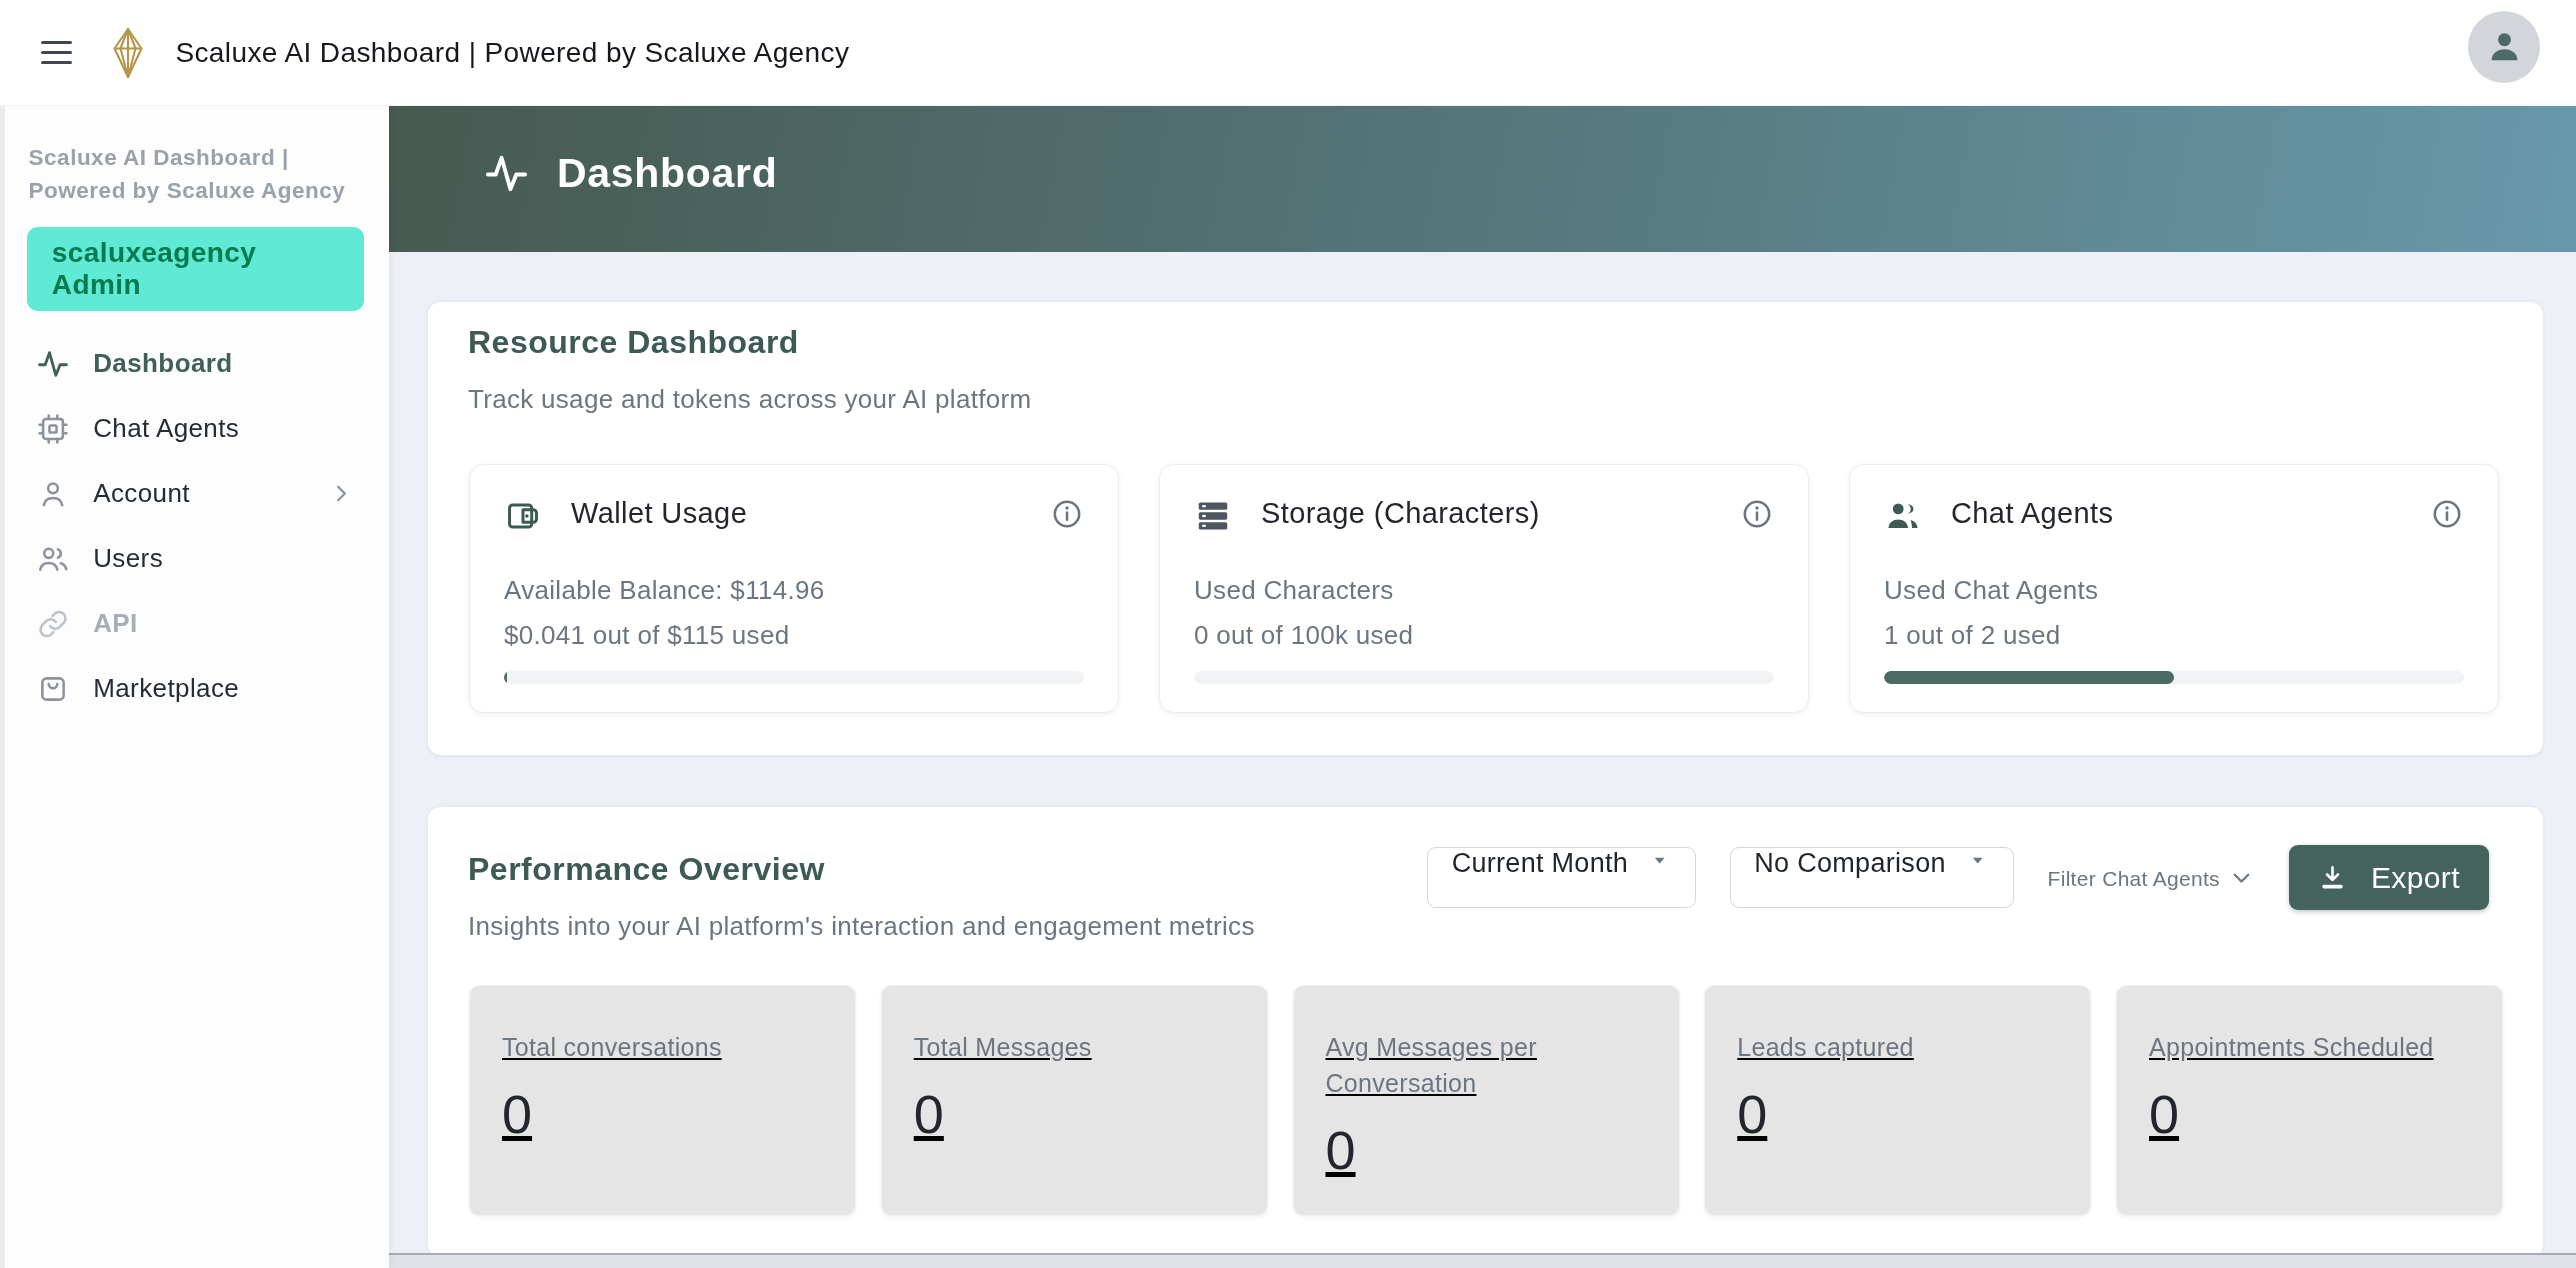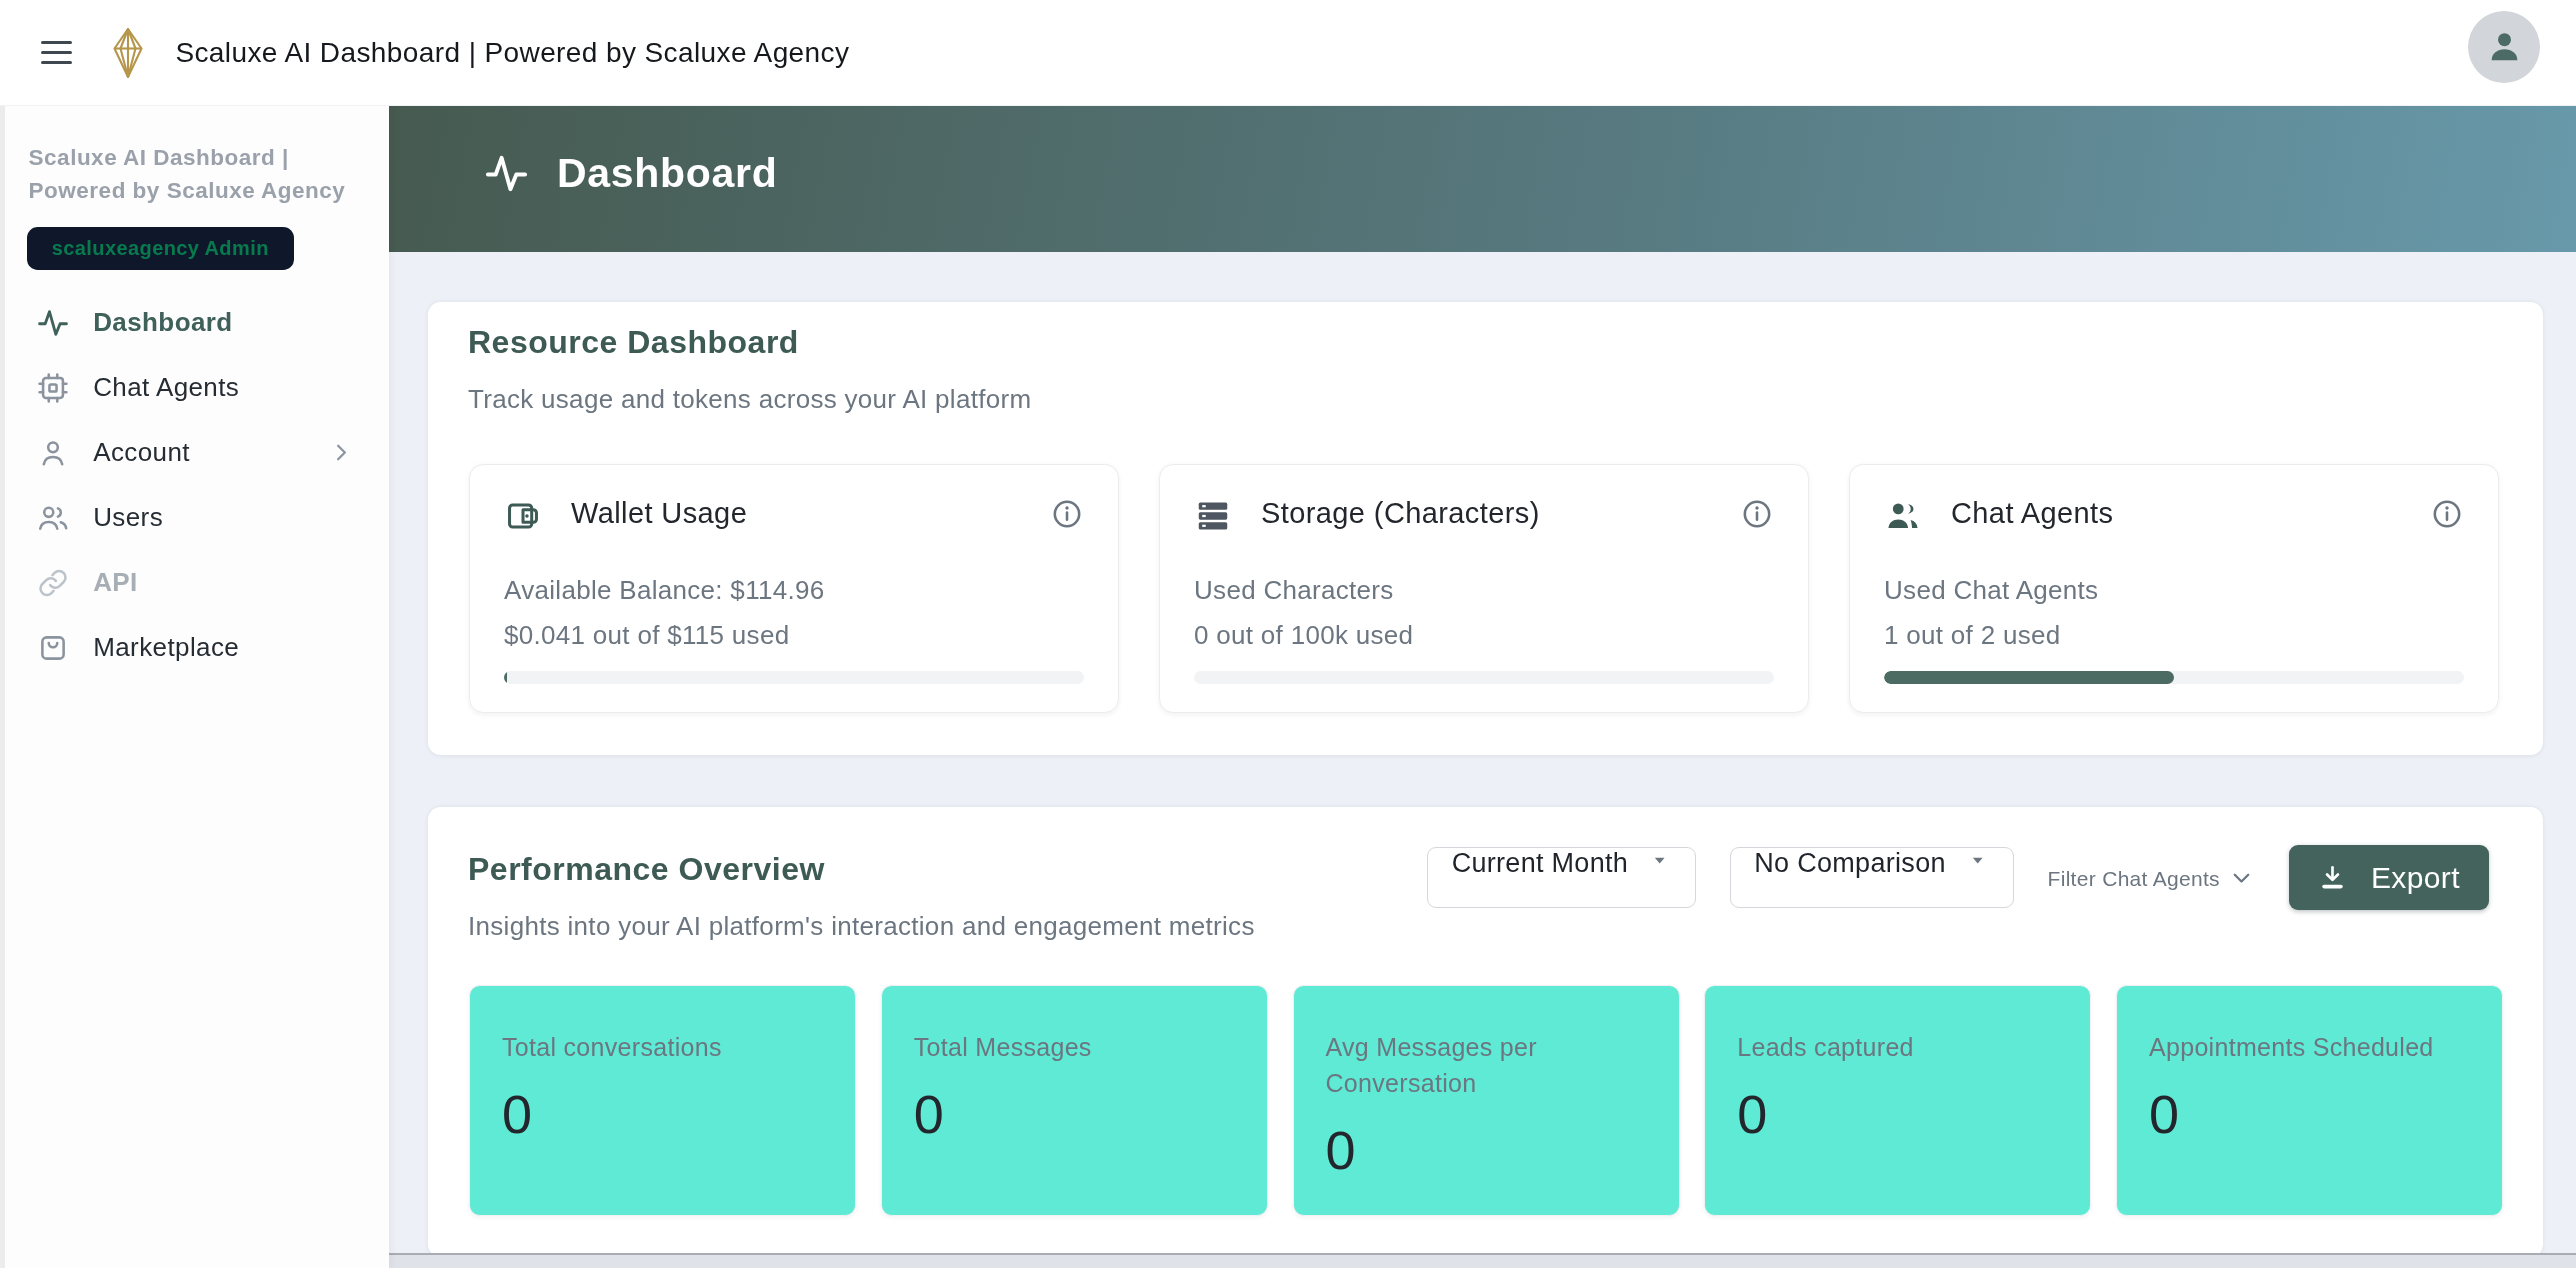--- a/index.html
+++ b/index.html
@@ -21,22 +21,22 @@
     justify-content:center; cursor:pointer; }
 
   
   .sidebar { position:absolute; left:0; top:94px; width:389px; height:1175px;
     background:#fdfdfd; z-index:5; box-shadow:1.8px 0 7.2px rgba(0,0,0,.05);
     padding:47px 25px 0 25px; }
   .sidebar::before { content:""; position:absolute; left:0; top:0; width:4.5px; height:100%;
     background:#ececec; }
   .ws-title { color:#9aa1ab; font-size:22.5px; font-weight:700; line-height:33px;
     letter-spacing:0.5px; padding-left:3.6px; }
-  .admin-badge { display:inline-block; margin:20px 0 0 1.8px; background:#0f172a;
-    color:#077a4e; font-size:20px; font-weight:700; letter-spacing:0.4px;
+  .admin-badge { display:inline-block; margin:20px 0 0 1.8px; background:#5eead4;
+    color:#077a4e; font-size:28px; font-weight:700; letter-spacing:0.4px;
     padding:10px 25px; border-radius:10.8px; }
   .nav { margin-top:20px; }
   .nav-item { display:flex; align-items:center; height:65px; padding:0 9px 0 10.8px;
     cursor:pointer; color:#262c34; font-size:26px; font-weight:500; letter-spacing:0.4px; }
   .nav-item .nicon { width:34px; height:34px; margin-right:23.4px; flex:0 0 auto;
     color:#8b939e; display:flex; align-items:center; }
   .nav-item.active { color:#40605a; font-weight:700; }
   .nav-item.active .nicon { color:#40605a; }
   .nav-item.dim { color:#a8aeb6;font-weight:bold; }
   .nav-item.dim .nicon { color:#bcc3cb; }
@@ -83,22 +83,22 @@
   .filter-link { display:flex; align-items:flex-end; gap:8px; font-size:21px;
     color:#6c7680; letter-spacing:0.3px; cursor:pointer; }
   .export-btn { height:65px; background:#44635c; color:#fff; border:none;
     border-radius:9px; display:flex; align-items:center; gap:24px; padding:0 29px;
     font-size:30px; font-weight:500; letter-spacing:0.4px; cursor:pointer;
     box-shadow:0 1.8px 4.5px rgba(20,30,40,.25); font-family:inherit; }
 
   
   .metric-row { position:absolute; left:41px; top:178px; width:2034px; display:flex;
     justify-content:space-between; }
-  .metric-card { width:387px; height:231px; background:#5eead4; border:0.9px solid #f0f1f3;
-    border-radius:10.8px; box-shadow:0 1.8px 4.5px rgba(20,30,40,.05); padding:43px 32px 0 32px; }
+  .metric-card { width:387px; height:231px; background:#e5e5e5; border:0.9px solid #f0f1f3;
+    border-radius:10.8px; box-shadow:0 1.8px 4.5px rgba(20,30,40,.05); padding:43px 32px 0 32px;text-decoration:underline; }
   .metric-label { font-size:25px; color:#6c7680; line-height:36px; letter-spacing:0.3px; }
   .metric-value { font-size:54px; color:#23272d; font-weight:400; margin-top:18px; }
 
   
   .bottom-strip { position:absolute; left:389px; top:1253px; width:2187px; height:15.3px;
     background:#dfe3e9; border-top:2.7px solid #a9adb3; }
 
   svg { display:block; }
 </style>
 </head>

